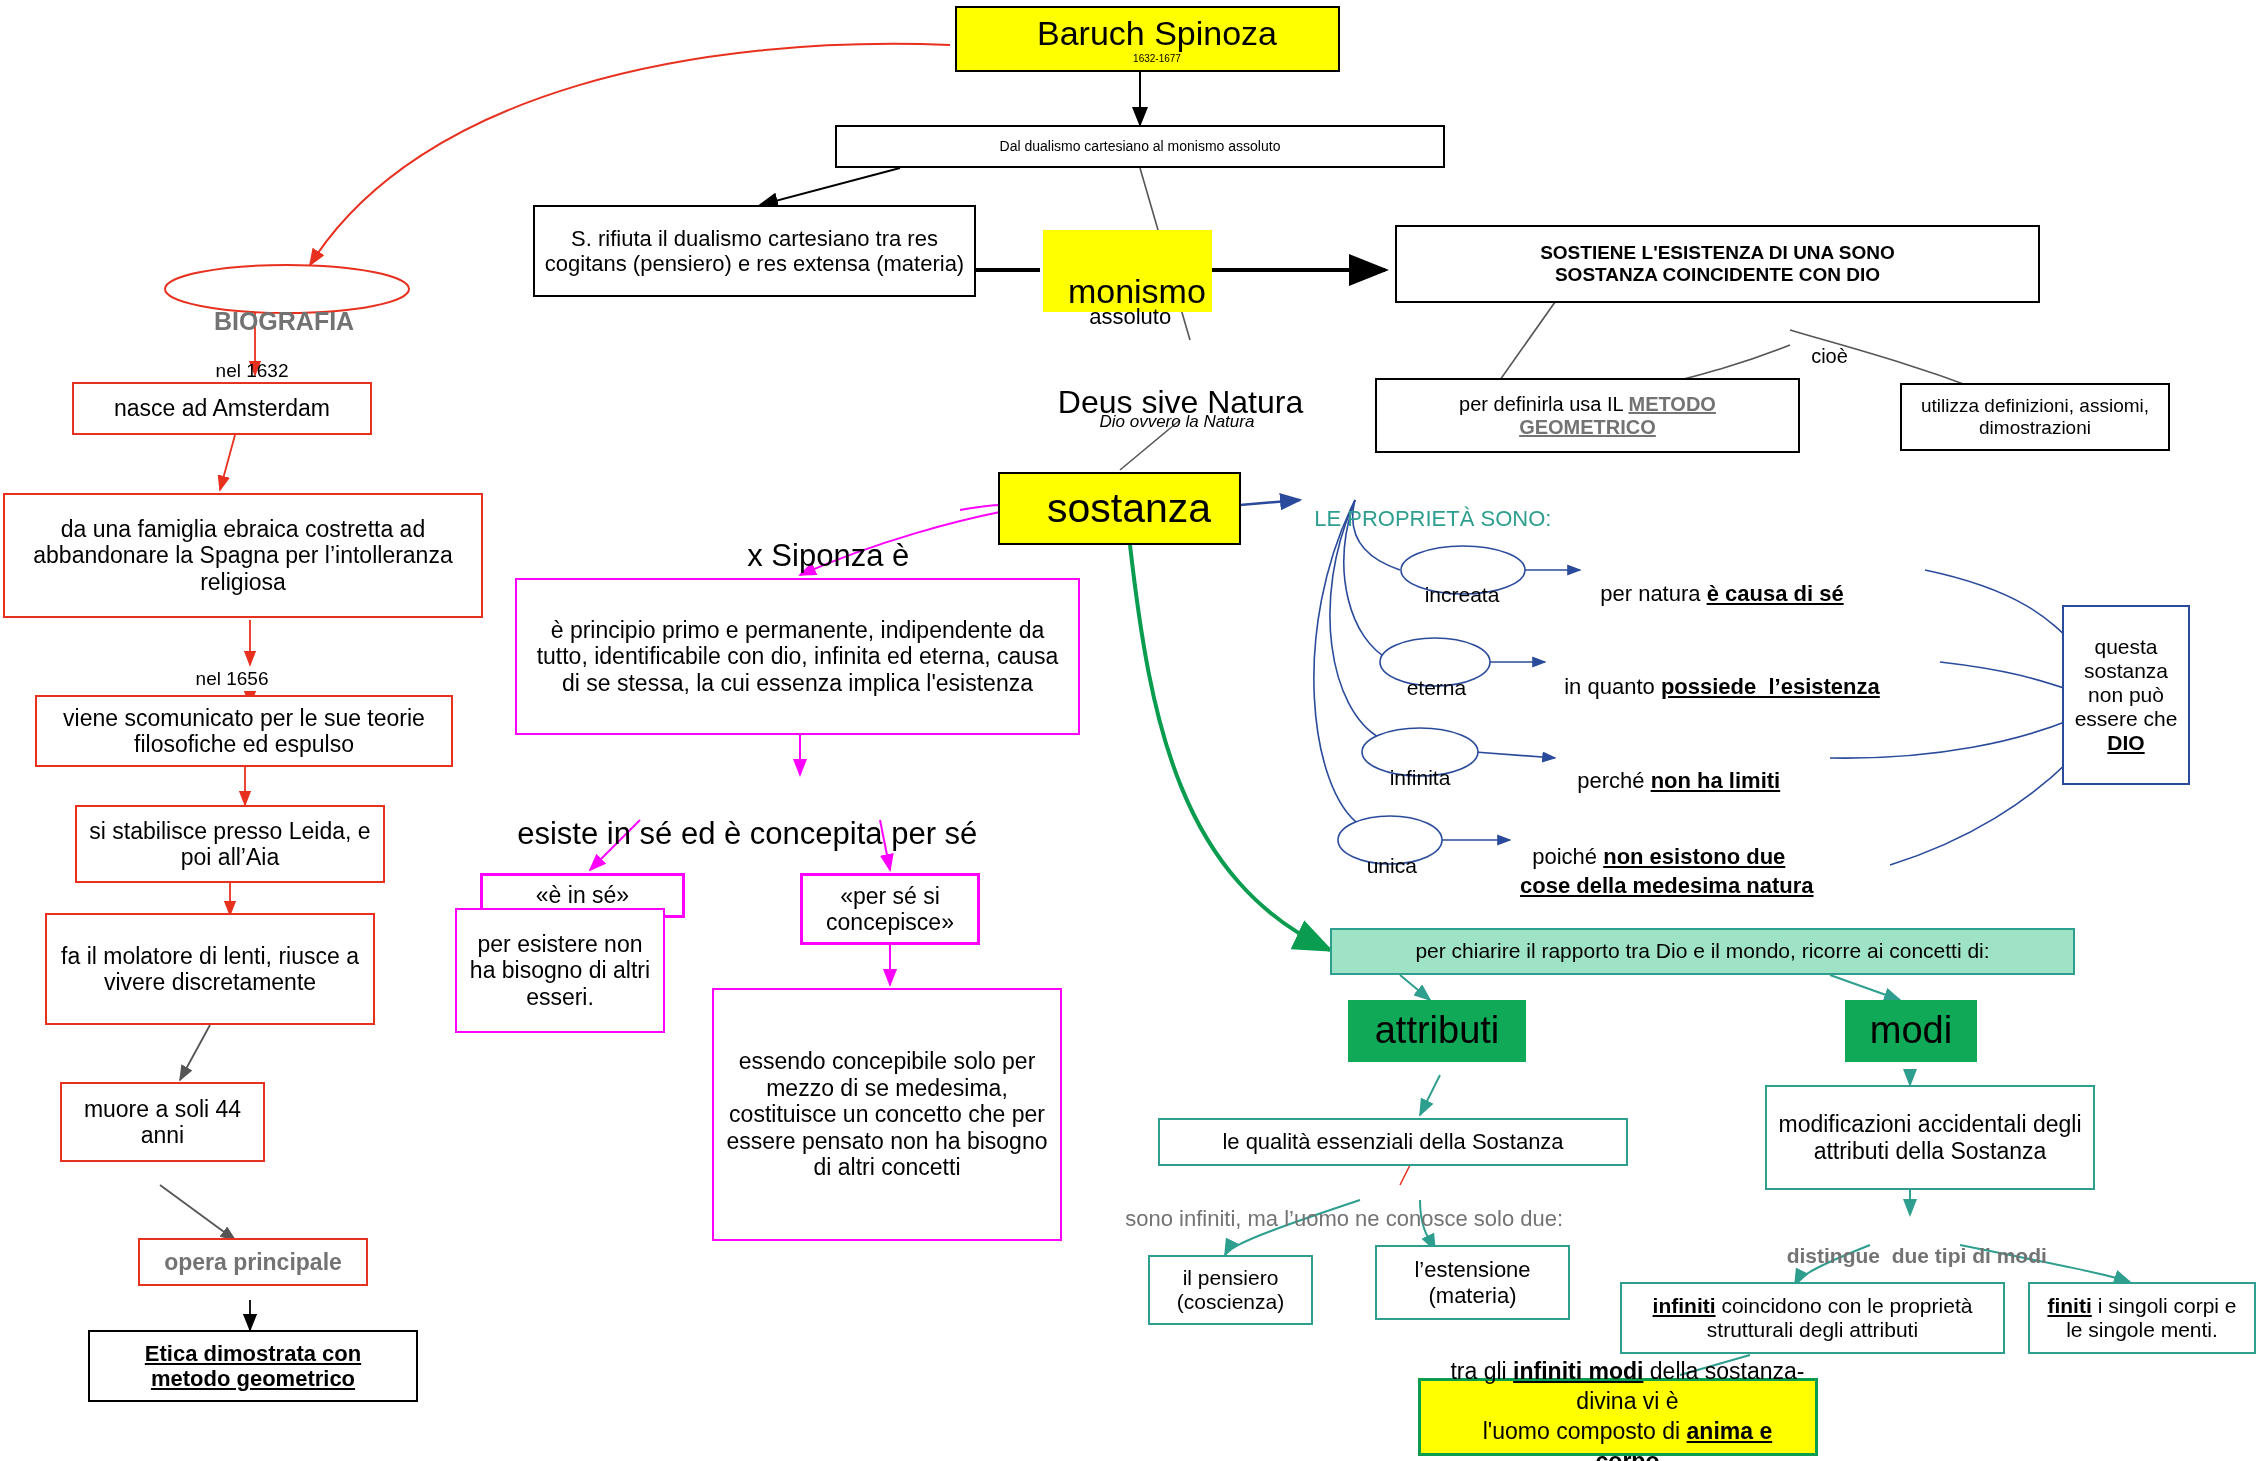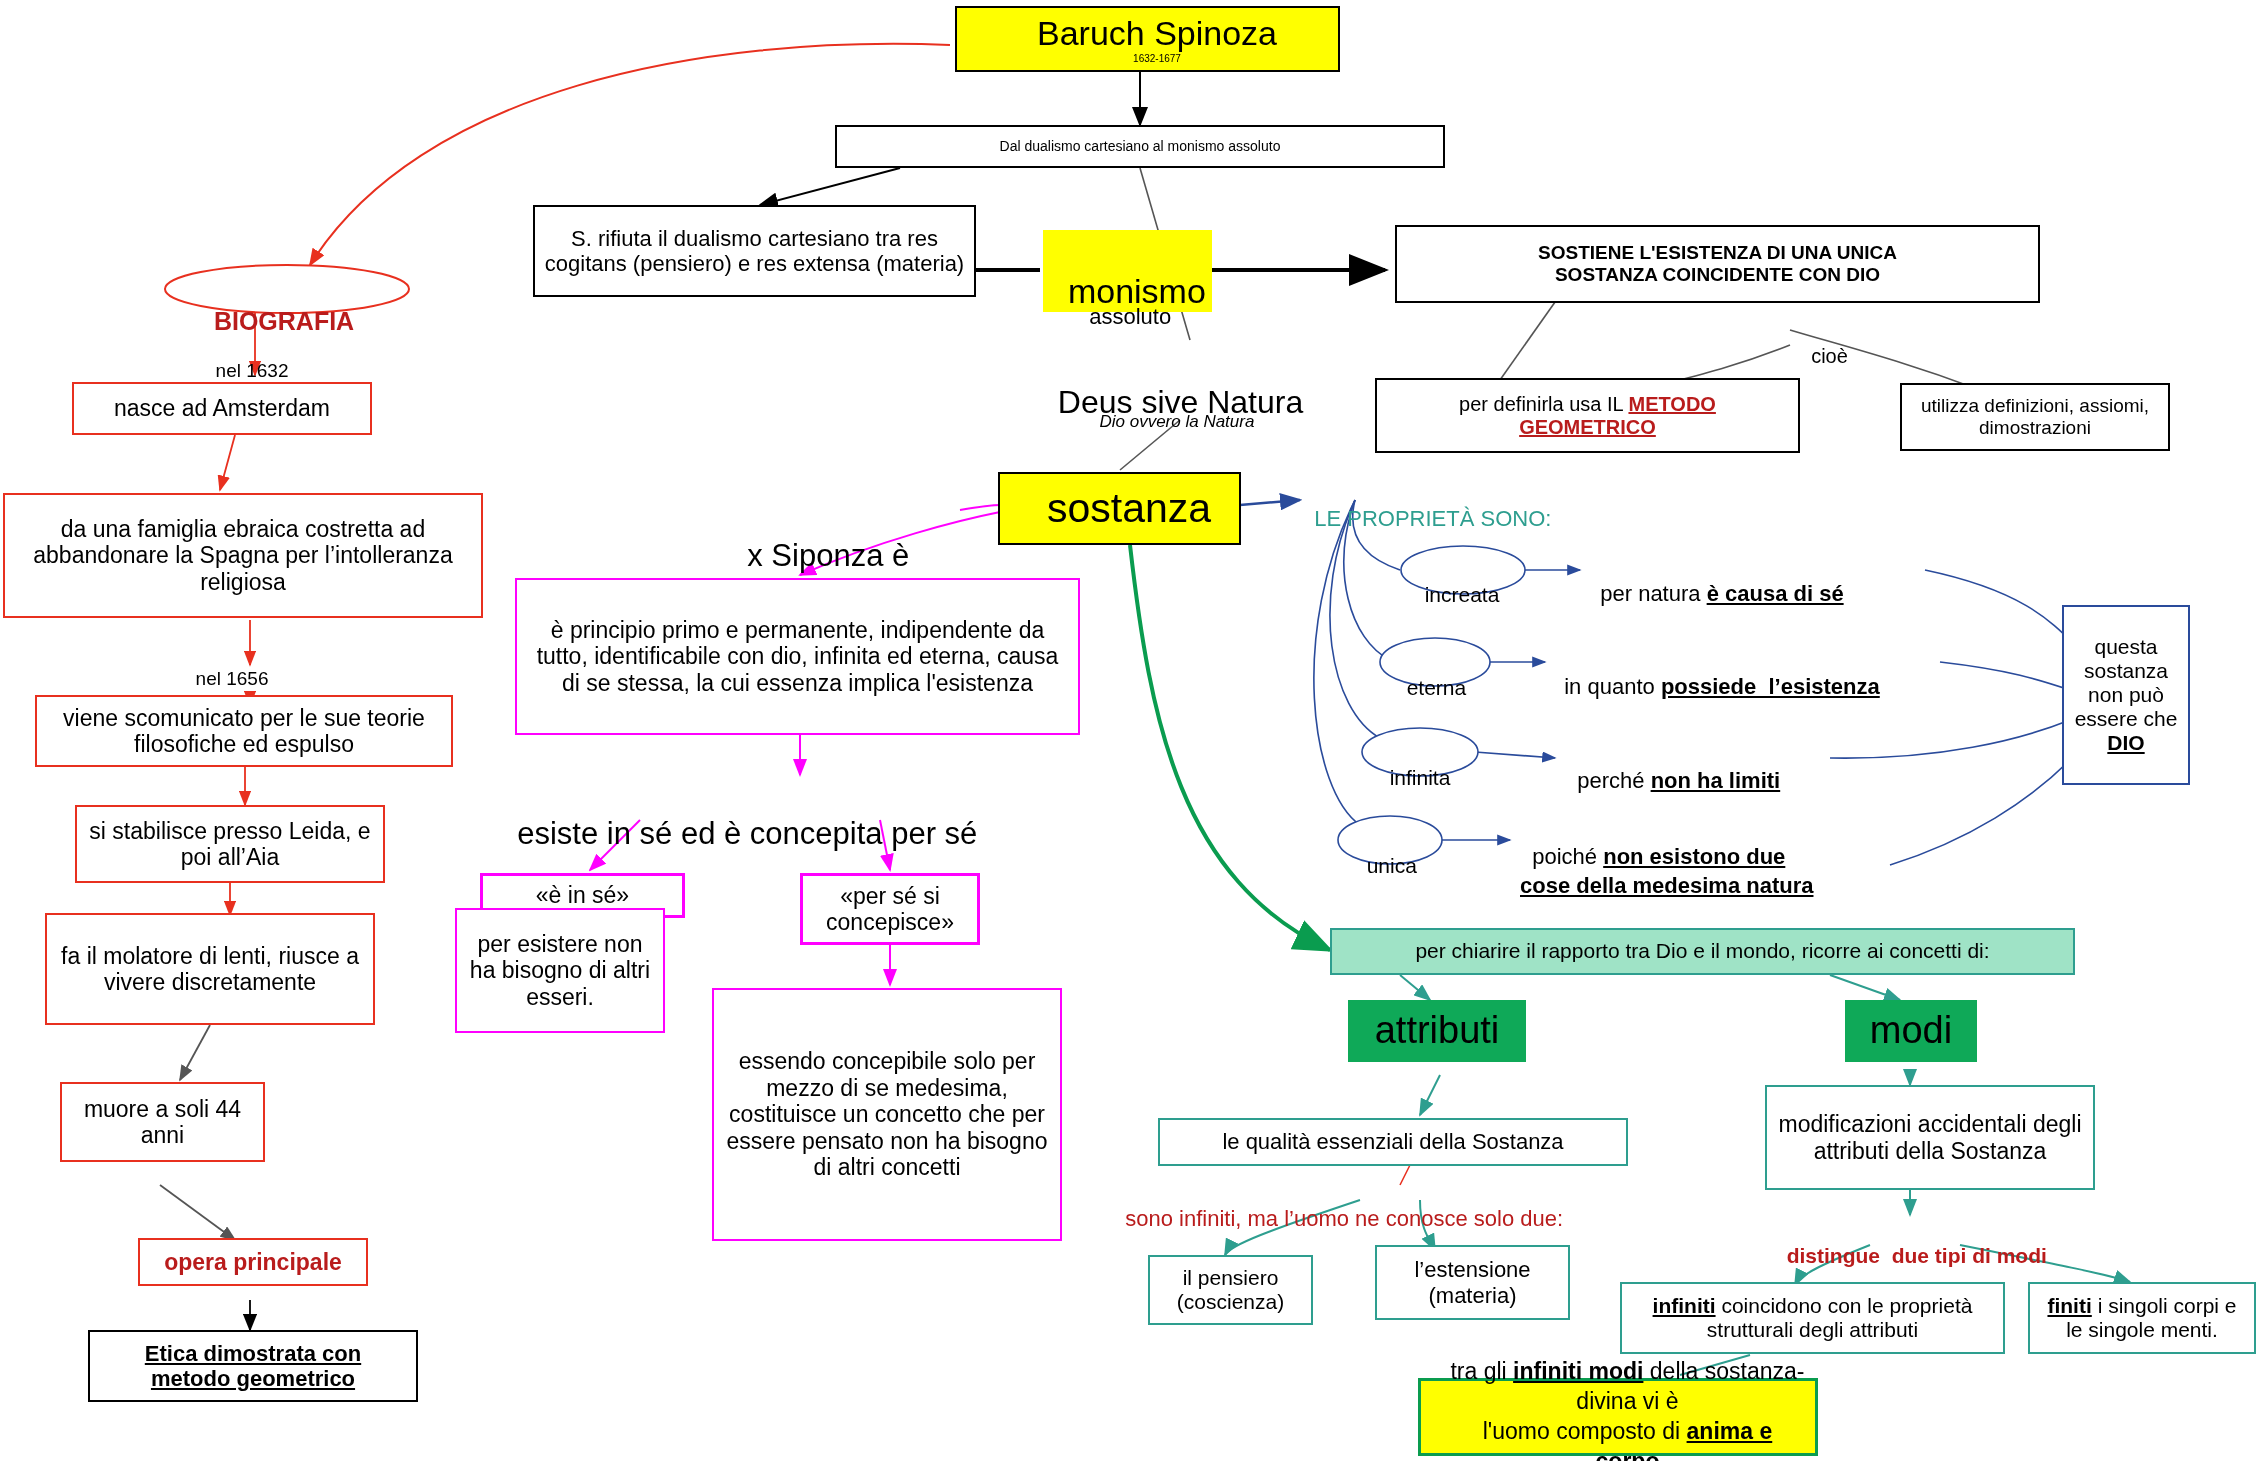--- a/index.html
+++ b/index.html
@@ -8,21 +8,21 @@
   .box{border:2px solid #000;background:#fff;text-align:center;display:flex;align-items:center;justify-content:center;padding:4px 8px;line-height:1.15;}
   .plain{position:absolute;white-space:pre;line-height:1.2;}
   svg.layer{position:absolute;left:0;top:0;width:2268px;height:1461px;pointer-events:none;}
   .yellow{background:#ffff00;padding-left:27px;}
   .red-b{border:2px solid #e8301f;color:#000;}
   .magenta-b{border:2px solid #ff00ff;}
   .magenta-b2{border:3px solid #ff00ff;}
   .teal-b{border:2px solid #2e9e8f;}
   .blue-b{border:2px solid #2a4b9b;}
   .green-fill{background:#0fa958;color:#000;border:none;}
-  .red-t{color:#b91c1c;}
+  .red-t{color:#737373;}
   .u{text-decoration:underline;}
   .b{font-weight:bold;}
   .i{font-style:italic;}
 </style>
 </head>
 <body>
 
 <svg class="layer">
   <defs>
     <marker id="ah-blk" markerWidth="10" markerHeight="8" refX="9" refY="4" orient="auto">
@@ -153,21 +153,21 @@
   <span>afferma un</span>
 </div>
 <div class="plain yellow" style="left:1043px;top:230px;font-size:34px;padding:0 6px;">
   <span>monismo</span>
 </div>
 <div class="plain" style="left:1077px;top:278px;font-size:22px;">
   <span>assoluto</span>
 </div>
 
 <div class="node box" style="left:1395px;top:225px;width:645px;height:78px;flex-direction:column;font-size:19px;font-weight:bold;">
-  <div>SOSTIENE  L'ESISTENZA  DI UNA  UNICA</div>
+  <div>SOSTIENE  L'ESISTENZA  DI UNA  SONO</div>
   <div>SOSTANZA  COINCIDENTE  CON DIO</div>
 </div>
 
 <div class="plain" style="left:1040px;top:345px;font-size:32px;">
   <span>Deus sive Natura</span>
 </div>
 <div class="plain i" style="left:1090px;top:392px;font-size:17px;">
   <span>Dio ovvero la Natura</span>
 </div>
 

